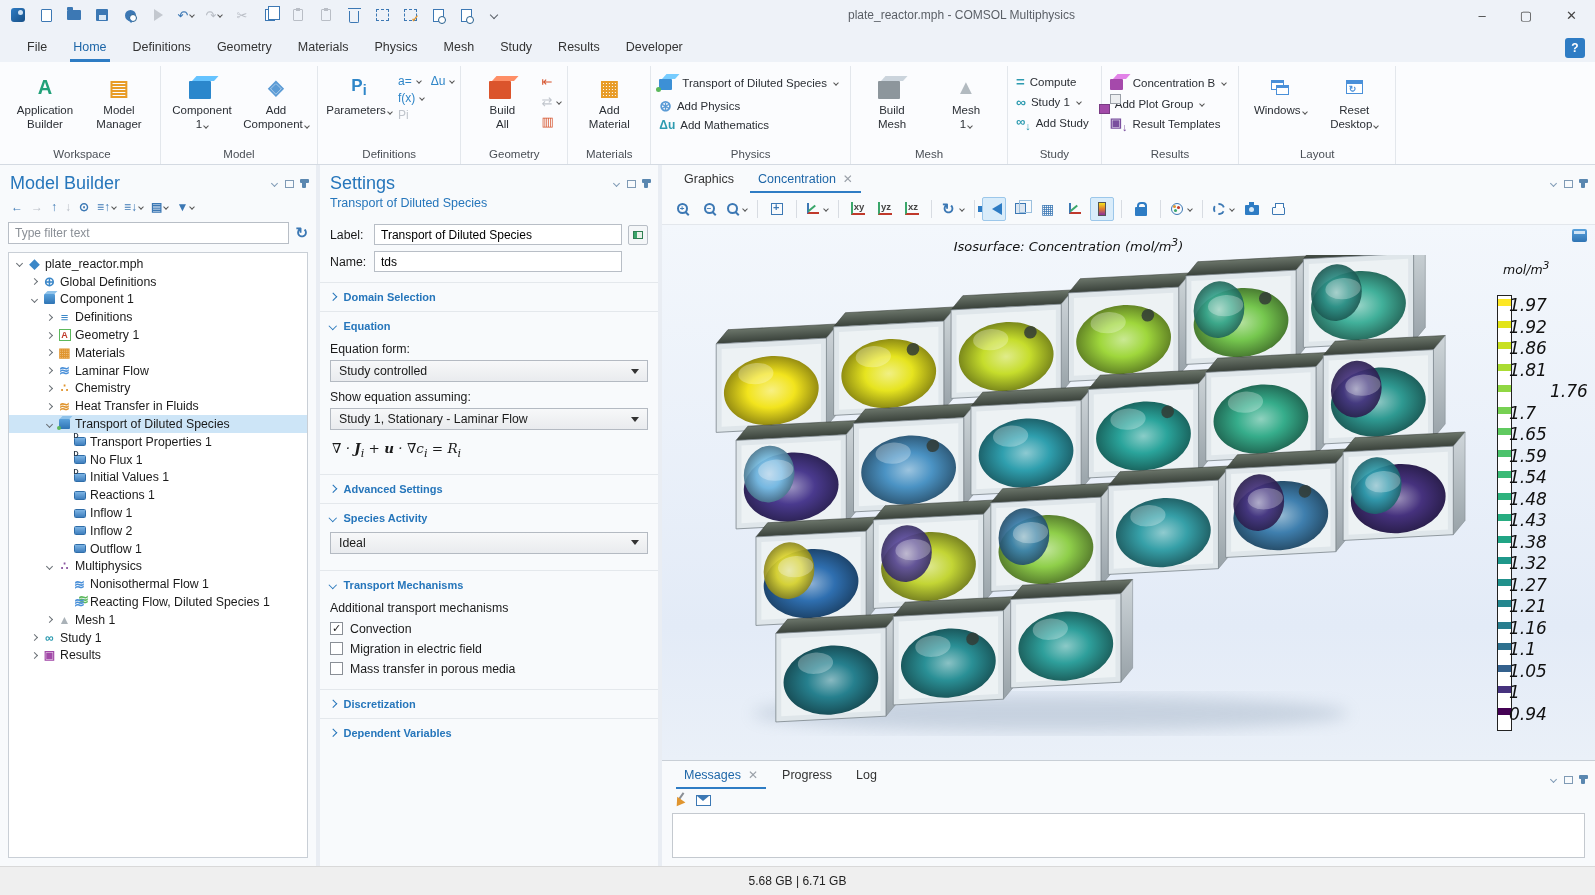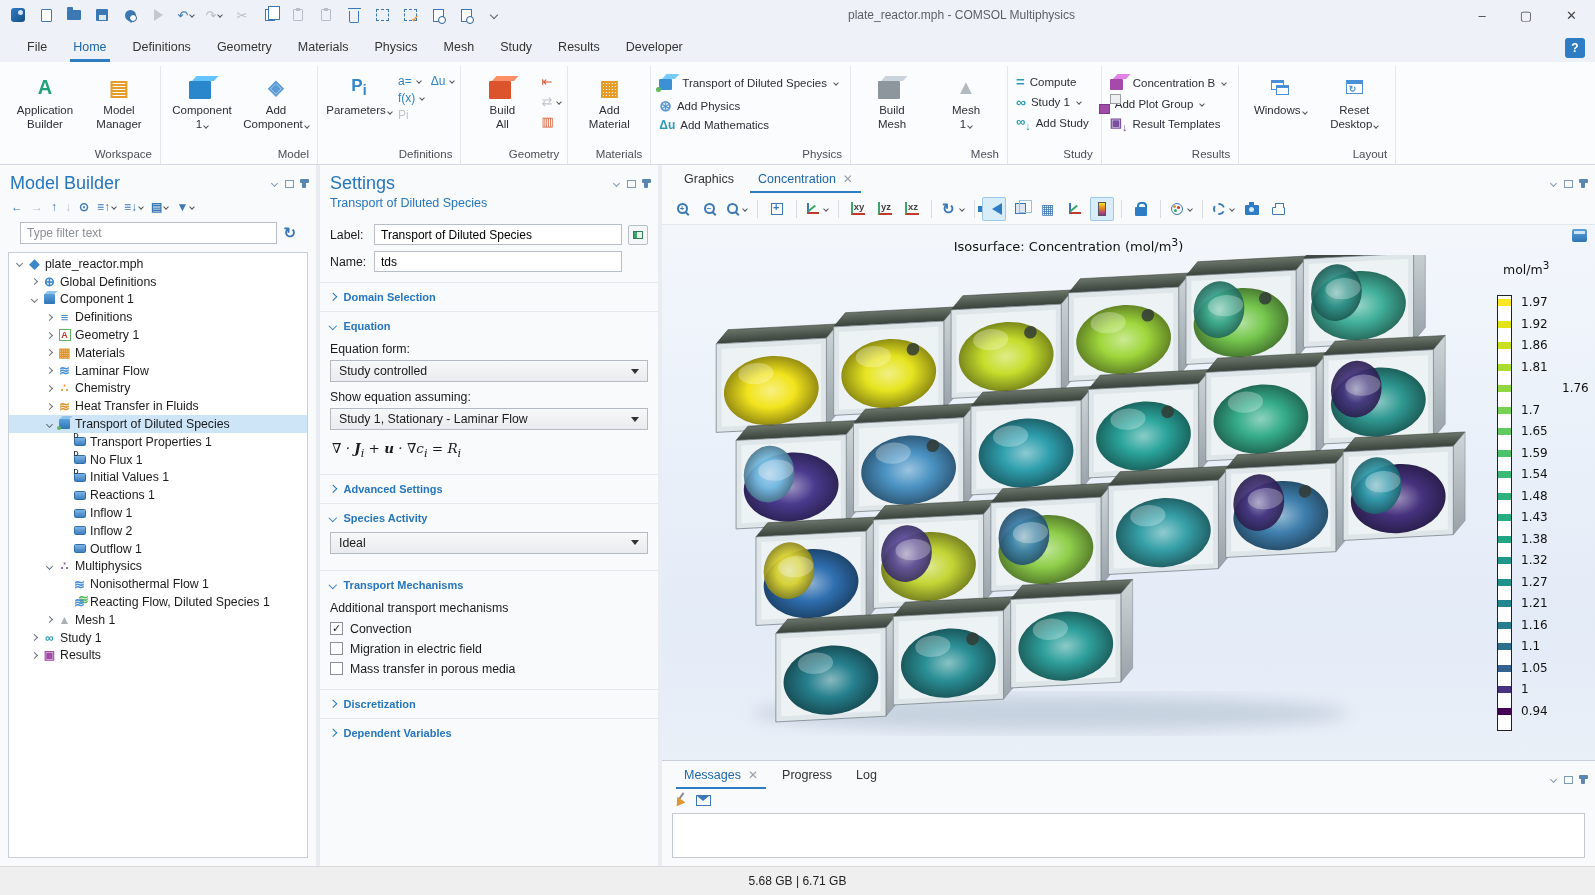--- a/index.html
+++ b/index.html
@@ -41,21 +41,21 @@
   .menubar { height:32px; background:#eef2f8; display:flex; align-items:flex-end; padding:0 14px; position:relative; }
   .menutab { padding:6px 13px 8px; color:#333; font-size:12.5px; cursor:default; position:relative; }
   .menutab.active { color:#1d66a8; }
   .menutab.active::after { content:""; position:absolute; left:10px; right:10px; bottom:0; height:3px; background:#2e7cc4; }
   .help-btn { position:absolute; right:10px; bottom:4px; width:20px; height:20px; background:#2e7cc4; color:#fff; border-radius:3px; display:flex; align-items:center; justify-content:center; font-weight:bold; }
 
   
   .ribbon { height:103px; background:#fbfcfe; border-bottom:1px solid #d4dae2; display:flex; padding:4px 4px 0; }
   .rgroup { display:flex; flex-direction:column; border-right:1px solid #e3e7ec; padding:0 6px; }
   .rgroup-body { flex:1; display:flex; align-items:flex-start; gap:4px; padding-top:4px; }
-  .rgroup-label { text-align:right; color:#4a4f56; font-size:11.5px; padding:3px 2px 4px; }
+  .rgroup-label { text-align:center; color:#4a4f56; font-size:11.5px; padding:3px 2px 4px; }
   .bigbtn { width:70px; display:flex; flex-direction:column; align-items:center; gap:3px; padding:4px 2px 2px; border-radius:3px; }
   .bigbtn .bicon { height:26px; display:flex; align-items:center; justify-content:center; }
   .bigbtn .blbl { font-size:11.5px; color:#2b2f35; text-align:center; line-height:1.25; }
   .rowlist { display:flex; flex-direction:column; gap:2px; padding-top:2px; }
   .rrow { display:flex; align-items:center; gap:5px; padding:2px 6px 2px 2px; font-size:11.5px; color:#2b2f35; border-radius:3px; white-space:nowrap; }
   .smallgrid { display:flex; flex-direction:column; gap:3px; padding-top:4px; }
   .sgrow { display:flex; gap:10px; }
   .sgitem { display:flex; align-items:center; gap:3px; color:#2f86c8; font-size:12px; }
   .sgitem.dis { color:#c0c5cc; }
   .icongrid { display:flex; flex-direction:column; gap:5px; padding-top:4px; }
@@ -89,21 +89,21 @@
   .phicons .flt { width:9px; height:8px; border:1.4px solid #7f9ab5; }
   .phicons .pin { width:4px; height:9px; background:#5a87b0; border-radius:1px; position:relative; }
   .phicons .pin::after { content:""; position:absolute; left:-2.5px; top:0; width:9px; height:4px; background:#5a87b0; border-radius:1px; }
 
   
   .mb { width:316px; }
   .mb-toolbar { display:flex; align-items:center; gap:2px; padding:4px 8px 2px; }
   .mbtb { display:flex; align-items:center; padding:2px 3px; border-radius:2px; font-size:13px; }
   .mbtb .arr { color:#3c78b4; font-weight:bold; }
   .mbtb.dis .arr { color:#b9bec6; }
-  .filter-row { display:flex; align-items:center; gap:6px; padding:4px 20px; }
+  .filter-row { display:flex; align-items:center; gap:6px; padding:4px 8px; }
   .filter-row input { flex:1; height:22px; border:1px solid #b8bec6; padding:0 6px; font-family:inherit; font-size:12px; color:#555; background:#fff; }
   .filter-row input::placeholder { color:#8a8f96; }
   .refresh { color:#3c78b4; font-size:15px; font-weight:bold; }
   .tree-box { flex:1; background:#fff; border:1px solid #c9cfd6; margin:4px 8px 8px; overflow:hidden; padding-top:2px; }
   .trow { display:flex; align-items:center; height:17.8px; padding-right:4px; white-space:nowrap; }
   .trow.sel { background:#cde5f7; }
   .texp { width:13px; display:flex; justify-content:center; align-items:center; flex:none; }
   .texp .chev { width:5px; height:5px; border-right:1.4px solid #6a7076; border-bottom:1.4px solid #6a7076; display:inline-block; }
   .texp .chev.closed { transform:rotate(-45deg); }
   .texp .chev.open { transform:rotate(45deg); }
@@ -167,30 +167,30 @@
   .lockic { width:12px; height:9px; background:#2e7cc4; border-radius:1px; position:relative; margin-top:5px; }
   .lockic::before { content:""; position:absolute; left:2px; top:-5px; width:6px; height:5px; border:2px solid #2e7cc4; border-bottom:none; border-radius:4px 4px 0 0; }
   .palette { width:12px; height:12px; border:1.6px solid #3c78b4; border-radius:50%; position:relative; }
   .palette::before { content:""; position:absolute; left:1px; top:1px; width:3px; height:3px; border-radius:50%; background:#e0952f; box-shadow:4px 1px 0 #c0392b, 1px 4px 0 #3aa66a; }
   .shutter { width:12px; height:12px; border:2px dashed #3c78b4; border-radius:50%; }
   .camera { width:14px; height:10px; background:#2e7cc4; border-radius:1px; position:relative; margin-top:2px; }
   .camera::before { content:""; position:absolute; left:4px; top:-2.5px; width:5px; height:2.5px; background:#2e7cc4; }
   .camera::after { content:""; position:absolute; left:4.5px; top:2.5px; width:5px; height:5px; border-radius:50%; background:#d6e9f8; }
   .printer { width:13px; height:8px; border:1.6px solid #3c78b4; border-radius:1px; position:relative; margin-top:4px; }
   .printer::before { content:""; position:absolute; left:2px; top:-5px; width:7px; height:4px; border:1.5px solid #3c78b4; border-bottom:none; background:#fff; }
-  .canvas { flex:1; position:relative; background:linear-gradient(#f3f7fc, #e3ebf7 75%, #eaf0f8); overflow:hidden; border-top:1px solid #e3e7ec; }
+  .canvas { flex:1; position:relative; background:linear-gradient(#f3f7fc, #e3ebf7 75%, #eaf0f8); overflow:hidden; border-top:1px solid #e3e7ec;font-style:italic; }
   .plot-title { position:absolute; top:11px; left:0; right:120px; text-align:center; font-family:"DejaVu Sans", sans-serif; font-size:13px; color:#111; }
   .plot-svg { position:absolute; left:0; top:30px; right:120px; bottom:0; }
   .corner-ic { position:absolute; right:8px; top:4px; width:15px; height:13px; background:linear-gradient(#5aa2dc,#2f74b4); border-radius:2px; }
   .corner-ic::after { content:""; position:absolute; left:2px; top:2px; right:2px; height:3px; background:#cfe4f6; }
   .legend { position:absolute; right:14px; top:34px; width:92px; font-family:"DejaVu Sans", sans-serif; }
   .legend-unit { font-size:12.5px; color:#111; margin:0 0 16px 14px; }
   .legend-bar { position:absolute; left:8px; top:36px; width:15px; background:#fff; border:1px solid #222; }
   .lstripe { position:absolute; left:0; right:0; height:7px; }
-  .llabel { position:absolute; left:32px; font-size:12px; color:#111; }
+  .llabel { position:absolute; left:20px; font-size:17px; color:#111; }
 
   
   .messages { height:106px; border-top:1px solid #c9cfd6; background:#f8fafc; display:flex; flex-direction:column; position:relative; }
   .msg-toolbar { display:flex; align-items:center; gap:8px; padding:2px 10px; }
   .broom { width:16px; height:16px; position:relative; }
   .broom::before { content:""; position:absolute; left:8px; top:1px; width:2px; height:9px; background:#8a8f96; transform:rotate(35deg); }
   .broom::after { content:""; position:absolute; left:2px; bottom:0; width:0; height:0; border-left:5px solid transparent; border-right:5px solid transparent; border-top:8px solid #e0952f; transform:rotate(35deg); }
   .mailic { width:15px; height:11px; border:1.5px solid #3c78b4; background:#fff; position:relative; margin-top:2px; }
   .mailic::after { content:""; position:absolute; left:0; top:0; width:0; height:0; border-left:6px solid transparent; border-right:6px solid transparent; border-top:5px solid #3c78b4; }
   .msg-input { margin:4px 10px 8px; flex:1; background:#fff; border:1px solid #c4c9cf; }

